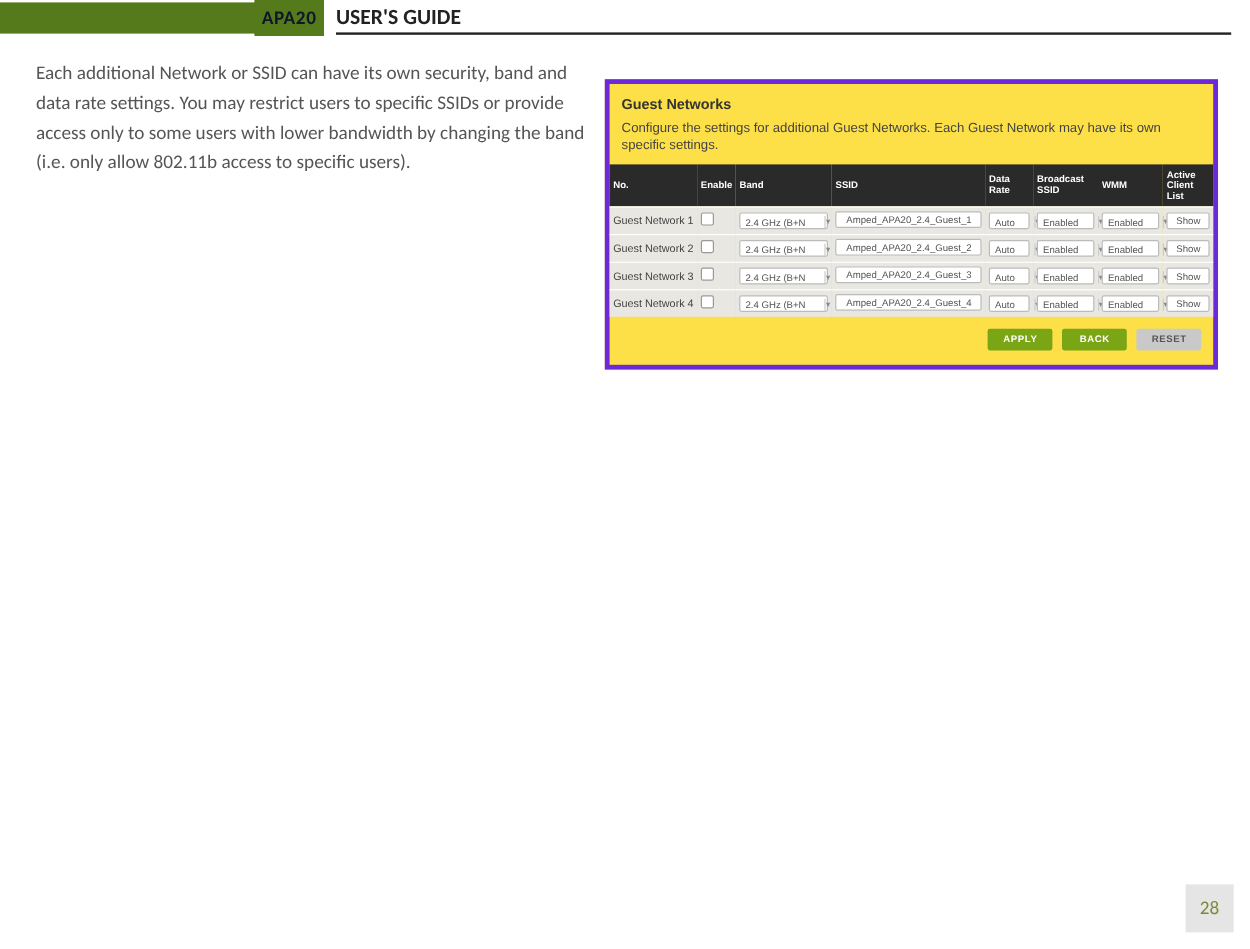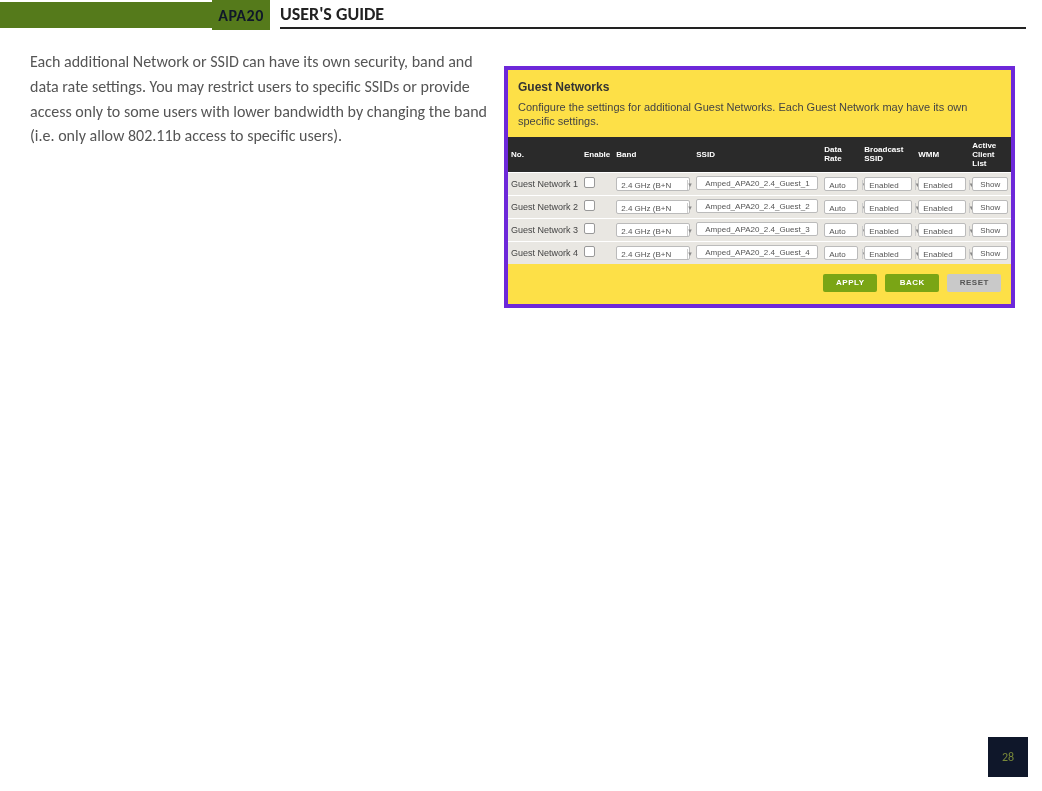--- a/index.html
+++ b/index.html
@@ -97,23 +97,23 @@
     height:18px; min-width:54px; border-radius:2px; font-size:8px;
     font-weight:700; color:#fff; display:flex; align-items:center;
     justify-content:center; letter-spacing:0.5px;
   }
   .pbtn.apply { background:#7aa515;text-align:center; }
   .pbtn.back  { background:#7aa515; }
   .pbtn.reset { background:#c9c9c9; color:#555; }
   
   .pagenum {
     position:absolute; right:14px; bottom:14px;
-    width:40px; height:40px; background:#0f172a;
+    width:40px; height:40px; background:#e5e5e5;
     display:flex; align-items:center; justify-content:center;
-    color:#7a8a3a; font-size:12px;
+    color:#7a8a3a; font-size:16px;
   }
 </style>
 </head>
 <body>
 
 <div class="topbar">
   <div class="green"></div>
   <div class="green-tag">APA20</div>
   <div class="title">USER'S GUIDE</div>
   <div class="rule"></div>

